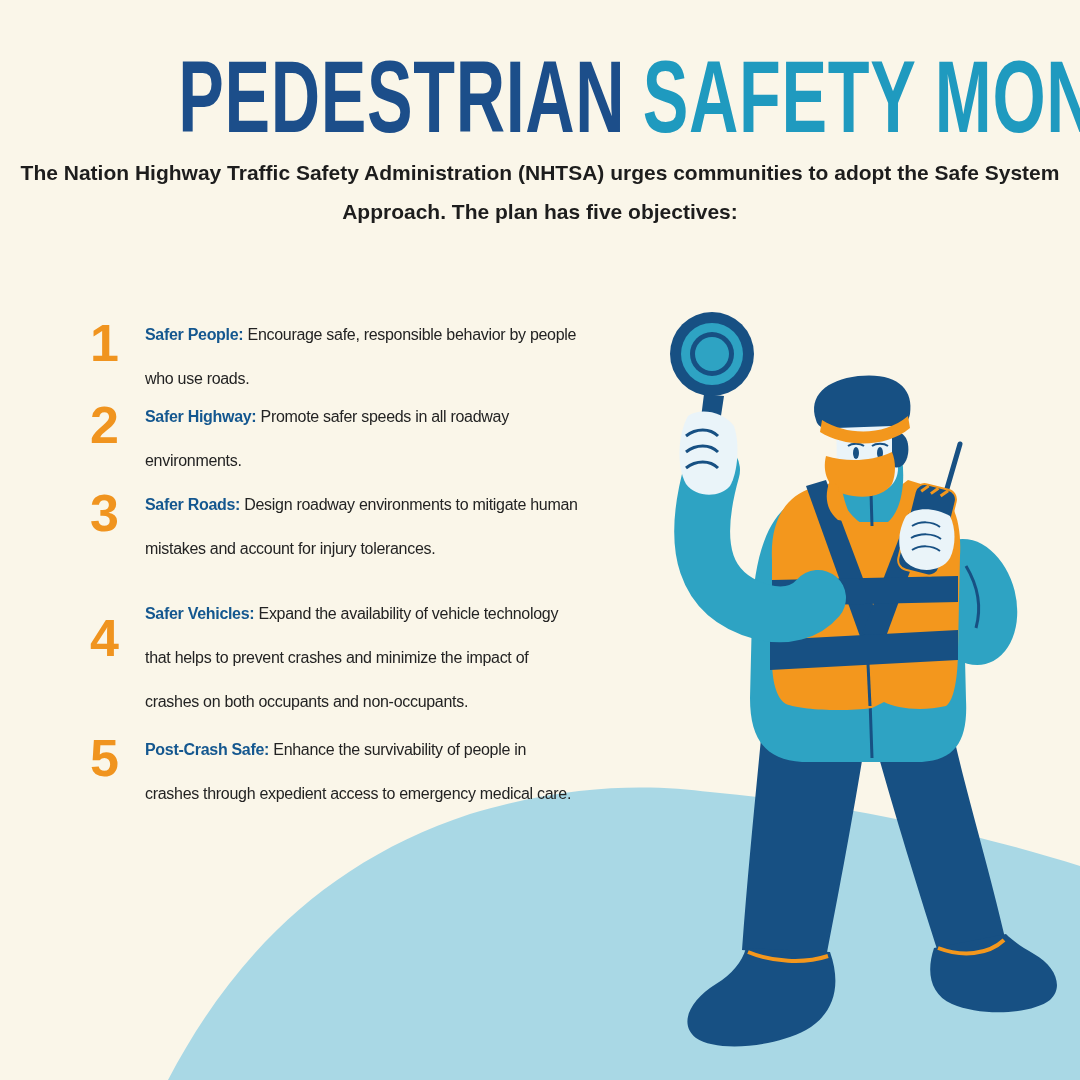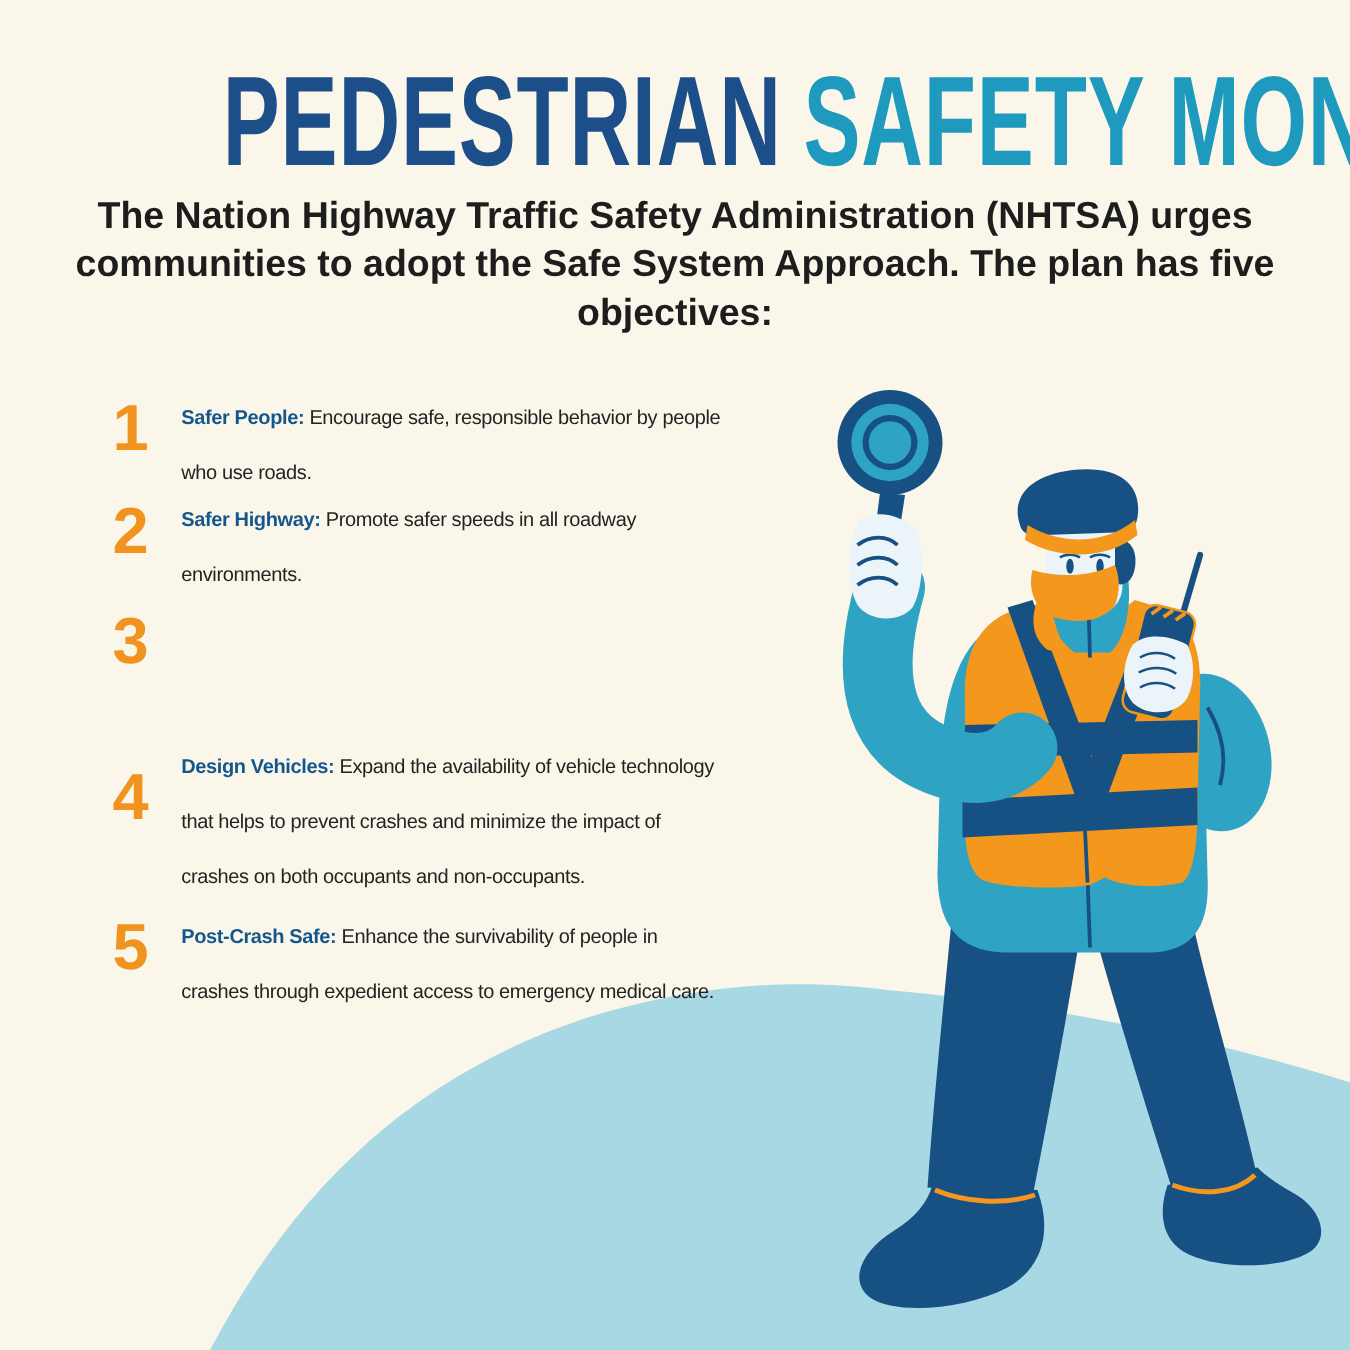--- a/index.html
+++ b/index.html
@@ -11,21 +11,21 @@
   html,body{margin:0;padding:0;}
   body{font-family:"Liberation Sans", sans-serif; background:#e8e8e8;}
   .canvas{position:relative;width:1080px;height:1080px;overflow:hidden;background:var(--background);}
   .art{position:absolute;inset:0;}
   .title{position:absolute;top:46px;left:0;width:1080px;margin:0;text-align:center;
          white-space:nowrap;font-weight:bold;font-size:102px;line-height:1;
          transform:scaleX(0.67);transform-origin:540px 50%;letter-spacing:1px;}
   .title .t1{color:var(--title_dark);}
   .title .t2{color:var(--title_teal);margin-left:26px;}
   .subtitle{position:absolute;top:153px;left:20px;width:1040px;margin:0;text-align:center;
-            font-size:30px;font-weight:bold;line-height:39px;color:#1d1d1d;}
+            font-size:21px;font-weight:bold;line-height:39px;color:#1d1d1d;}
   .objectives{position:absolute;left:90px;top:306px;width:490px;height:540px;}
   .obj{position:absolute;left:0;width:490px;}
   .obj .num{position:absolute;left:0;top:4px;font-size:52px;font-weight:bold;line-height:1;
             color:var(--number_orange);}
   .obj .txt{margin-left:55px;font-size:16px;line-height:44px;letter-spacing:-0.3px;
             color:var(--body_text);}
   .obj .lbl{color:var(--label_blue);font-weight:bold;}
   .obj:nth-child(1){top:7px;}
   .obj:nth-child(2){top:89px;}
   .obj:nth-child(3){top:177px;}
@@ -133,24 +133,25 @@
     <div class="obj">
       <span class="num">1</span>
       <div class="txt"><span class="lbl">Safer People:</span> <span>Encourage safe, responsible behavior by people who use roads.</span></div>
     </div>
     <div class="obj">
       <span class="num">2</span>
       <div class="txt"><span class="lbl">Safer Highway:</span> <span>Promote safer speeds in all roadway environments.</span></div>
     </div>
     <div class="obj">
       <span class="num">3</span>
+      <div class="txt"><span class="lbl">Safer Roads:</span> <span>Design roadway environments to mitigate human mistakes and account for injury tolerances.</span></div>
     </div>
     <div class="obj">
       <span class="num">4</span>
-      <div class="txt"><span class="lbl">Design Vehicles:</span> <span>Expand the availability of vehicle technology that helps to prevent crashes and minimize the impact of crashes on both occupants and non-occupants.</span></div>
+      <div class="txt"><span class="lbl">Safer Vehicles:</span> <span>Expand the availability of vehicle technology that helps to prevent crashes and minimize the impact of crashes on both occupants and non-occupants.</span></div>
     </div>
     <div class="obj">
       <span class="num">5</span>
       <div class="txt"><span class="lbl">Post-Crash Safe:</span> <span>Enhance the survivability of people in crashes through expedient access to emergency medical care.</span></div>
     </div>
   </div>
 
 </div>
 
 </body></html>

